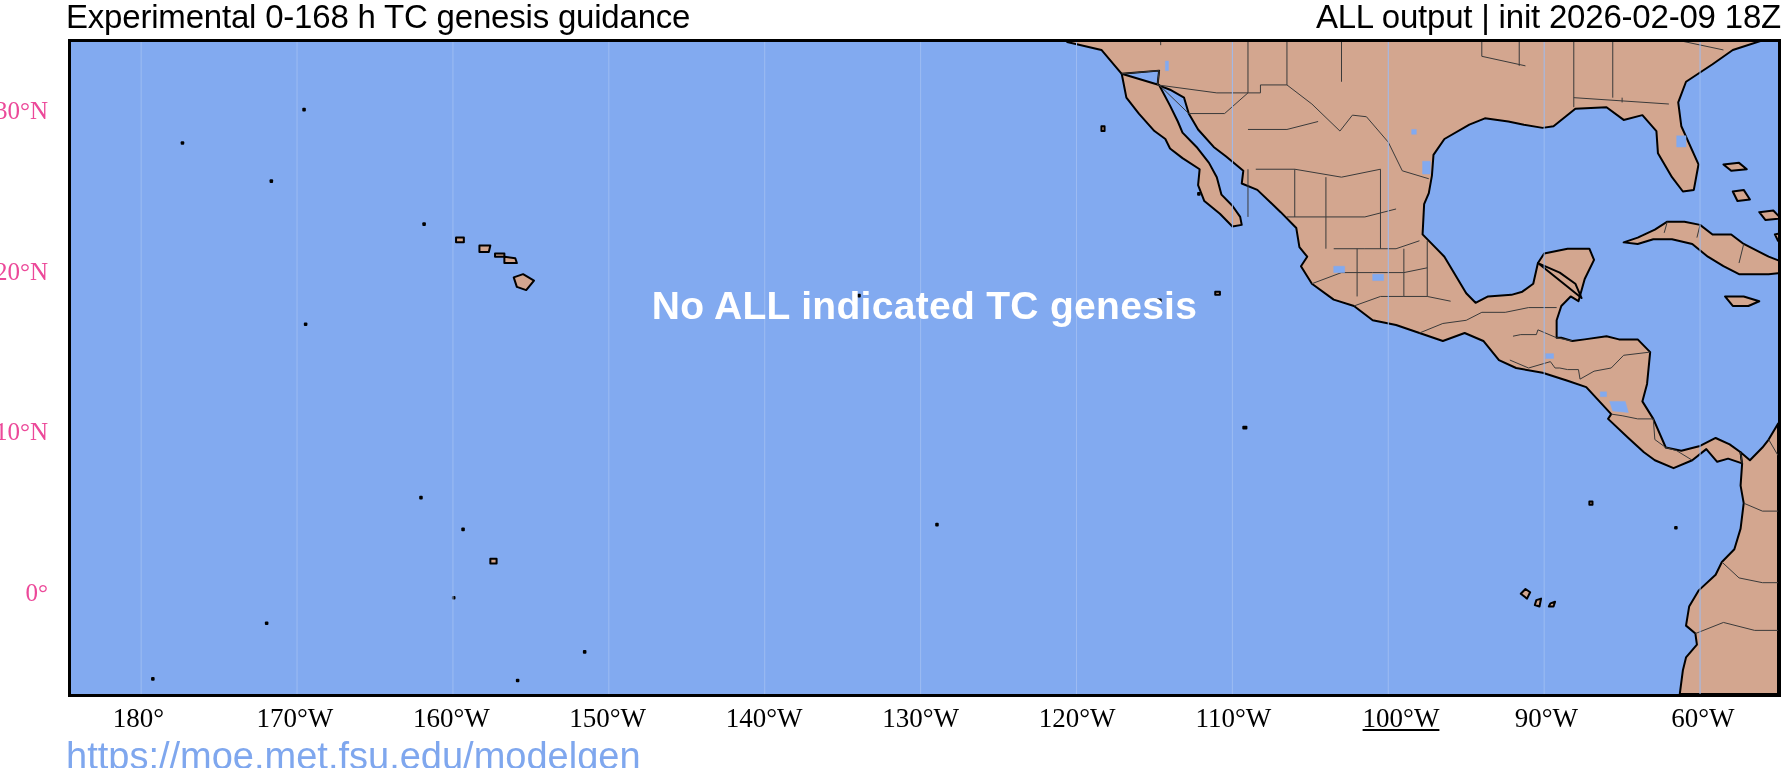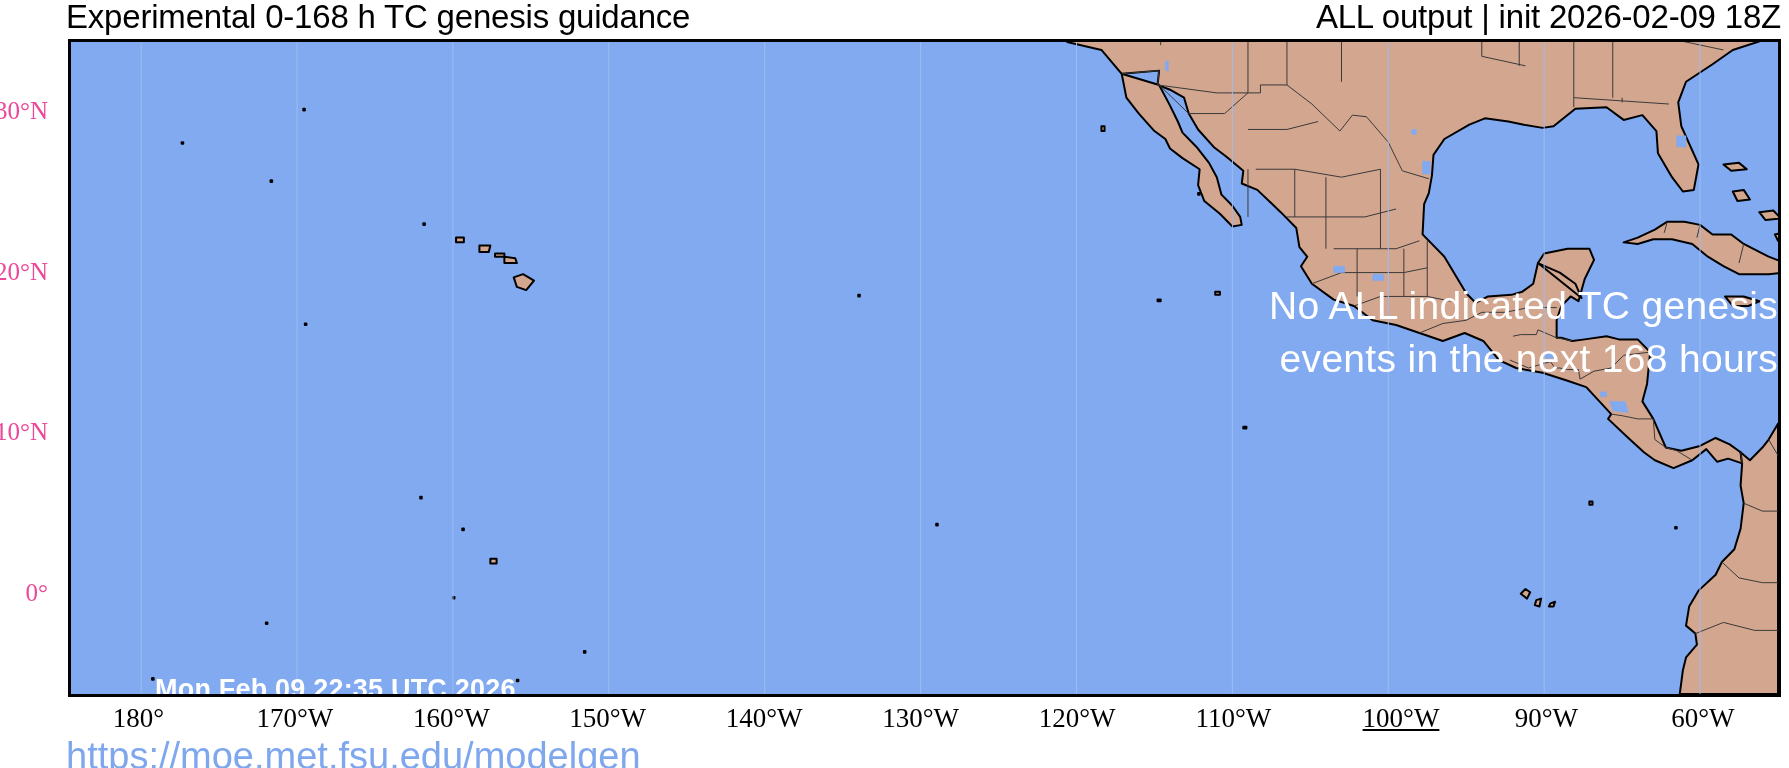--- a/index.html
+++ b/index.html
@@ -18,22 +18,22 @@
   
   .plot{position:absolute;left:68px;top:39px;width:1713px;height:658px;
         background:#82aaf0;border:3px solid #000;box-sizing:border-box;
         overflow:hidden;}
   .plot svg{position:absolute;left:0;top:0;display:block;}
 
   
   .grat{position:absolute;left:0;top:0;width:100%;height:100%;pointer-events:none;}
 
   
-  .nogen{position:absolute;left:0;right:0;top:238px;text-align:right;
-         color:#ffffff;font-size:39px;font-weight:normal;line-height:1.35;
+  .nogen{position:absolute;left:0;right:0;top:238px;text-align:center;
+         color:#ffffff;font-size:39px;font-weight:bold;line-height:1.35;
          letter-spacing:0.3px;}
   .nogen span{display:block;}
   .stamp{position:absolute;left:84px;top:632px;color:#ffffff;
          font-size:27px;font-weight:bold;letter-spacing:0.2px;}
 
   
   .xtick{position:absolute;top:703px;font-family:"Liberation Serif",serif;
          font-size:27px;color:#000;transform:translateX(-50%);white-space:nowrap;}
   .ytick{position:absolute;right:1741px;font-family:"Liberation Serif",serif;
          font-size:25px;color:#ec4899;transform:translateY(-50%);white-space:nowrap;}
@@ -201,24 +201,22 @@
           <line x1="1629.054794520548" x2="1629.054794520548" y1="0" y2="652"></line>
           <line y1="71.5609756097561" y2="71.5609756097561" x1="0" x2="1707" stroke-opacity="0.0"></line>
           <line y1="230.58536585365852" y2="230.58536585365852" x1="0" x2="1707" stroke-opacity="0.0"></line>
           <line y1="389.60975609756093" y2="389.60975609756093" x1="0" x2="1707" stroke-opacity="0.0"></line>
           <line y1="548.6341463414634" y2="548.6341463414634" x1="0" x2="1707" stroke-opacity="0.0"></line>
         </g>
     </svg>
 
     <div class="nogen">
       <span>No ALL indicated TC genesis</span>
-      <span>events in the next 168 hours</span>
     </div>
 
-    <div class="stamp">Mon Feb 09 22:35 UTC 2026</div>
   </div>
 
   <div id="xticks">
       <div class="xtick" style="left: 138.397px;">180°</div>
       <div class="xtick" style="left: 294.836px;">170°W</div>
       <div class="xtick" style="left: 451.274px;">160°W</div>
       <div class="xtick" style="left: 607.712px;">150°W</div>
       <div class="xtick" style="left: 764.151px;">140°W</div>
       <div class="xtick" style="left: 920.589px;">130°W</div>
       <div class="xtick" style="left: 1077.03px;">120°W</div>

